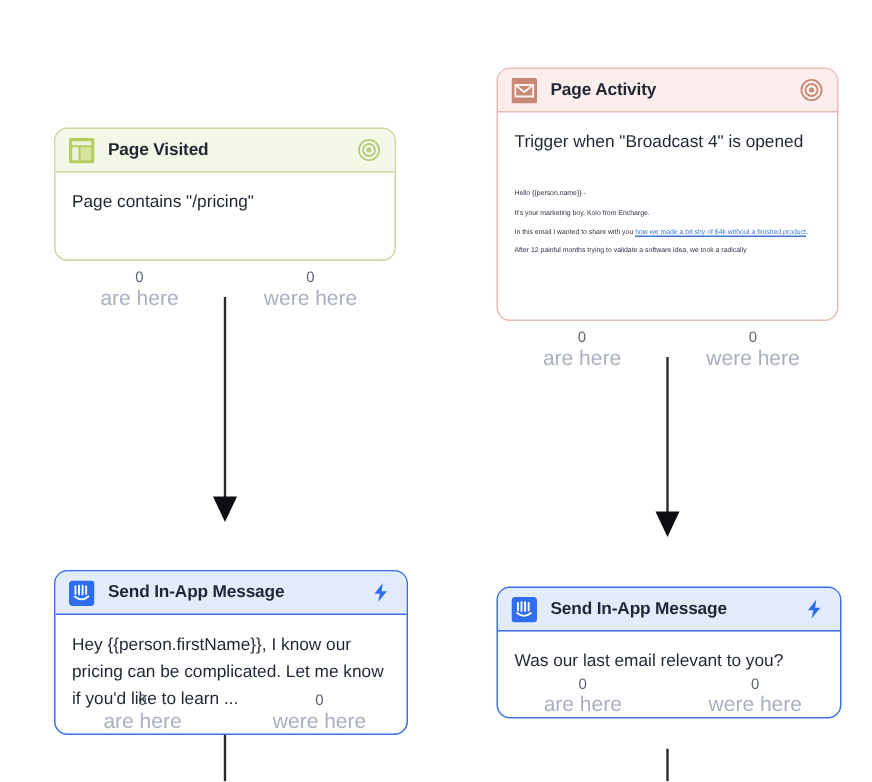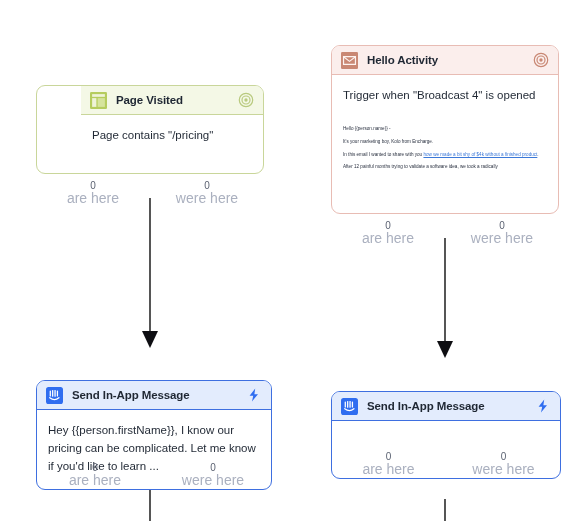--- a/index.html
+++ b/index.html
@@ -152,21 +152,21 @@
   </svg>
 
   <svg class="conn" style="left:130px; top:489px; width:40px; height:32px;" viewBox="0 0 40 32">
     <line x1="20" y1="0" x2="20" y2="32" stroke="#2b2b2b" stroke-width="1.6"></line>
   </svg>
 
   <svg class="conn" style="left:425px; top:499px; width:40px; height:22px;" viewBox="0 0 40 22">
     <line x1="20" y1="0" x2="20" y2="22" stroke="#2b2b2b" stroke-width="1.6"></line>
   </svg>
 
-  <div class="node green" style="left:36px; top:85px; width:228px; height:89px;padding-left:44px;">
+  <div class="node green" style="left:36px; top:85px; width:228px; height:89px;">
     <div class="node-header">
       <svg class="icon-sq" viewBox="0 0 20 20">
         <rect x="0" y="0" width="20" height="20" rx="1.5" fill="#b5cc5e"></rect>
         <rect x="2.5" y="2.5" width="15" height="3.2" fill="#eef3d8"></rect>
         <rect x="2.5" y="7.2" width="5" height="10.3" fill="#eef3d8"></rect>
         <rect x="9" y="7.2" width="8.5" height="10.3" fill="#d6e49c"></rect>
       </svg>
       <span class="node-title">Page Visited</span>
       <svg class="icon-right" viewBox="0 0 20 20">
         <circle cx="10" cy="10" r="8.4" fill="none" stroke="#b9ca7f" stroke-width="1.5"></circle>
@@ -188,21 +188,21 @@
     </div>
   </div>
 
   <div class="node pink" style="left:331px; top:45px; width:228px; height:169px;">
     <div class="node-header">
       <svg class="icon-sq" viewBox="0 0 20 20">
         <rect x="0" y="0" width="20" height="20" rx="1.5" fill="#c98874"></rect>
         <path d="M3 5.5 L17 5.5 L17 14.5 L3 14.5 Z" fill="none" stroke="#fdf3f0" stroke-width="1.4"></path>
         <path d="M3 5.5 L10 11 L17 5.5" fill="none" stroke="#fdf3f0" stroke-width="1.4"></path>
       </svg>
-      <span class="node-title">Hello Activity</span>
+      <span class="node-title">Page Activity</span>
       <svg class="icon-right" viewBox="0 0 20 20">
         <circle cx="10" cy="10" r="8.4" fill="none" stroke="#c98874" stroke-width="1.5"></circle>
         <circle cx="10" cy="10" r="5" fill="none" stroke="#c98874" stroke-width="1.5"></circle>
         <circle cx="10" cy="10" r="2.1" fill="#c98874"></circle>
       </svg>
     </div>
     <div class="node-body">Trigger when "Broadcast 4" is opened</div>
     <div class="email-preview">
       <p>Hello {{person.name}} -</p>
       <p>It's your marketing boy, Kolo from Encharge.</p>
@@ -259,20 +259,21 @@
         <rect x="7.1" y="3.4" width="1.5" height="8.2" rx="0.7" fill="#ffffff"></rect>
         <rect x="9.9" y="3.4" width="1.5" height="8.2" rx="0.7" fill="#ffffff"></rect>
         <rect x="12.7" y="4" width="1.5" height="7.2" rx="0.7" fill="#ffffff"></rect>
         <path d="M4.4 12.6 Q10 17 15.2 12.6" fill="none" stroke="#ffffff" stroke-width="1.5" stroke-linecap="round"></path>
       </svg>
       <span class="node-title">Send In-App Message</span>
       <svg class="icon-right" viewBox="0 0 20 20">
         <path d="M11.5 2 L4.5 11 L9 11 L7.5 18 L15 9 L10.5 9 Z" fill="#2f6df0"></path>
       </svg>
     </div>
+    <div class="node-body">Was our last email relevant to you?</div>
   </div>
 
   <div class="stats" style="left:331px; top:450px; width:230px;">
     <div class="stat">
       <div class="stat-value">0</div>
       <div class="stat-label">are here</div>
     </div>
     <div class="stat">
       <div class="stat-value">0</div>
       <div class="stat-label">were here</div>

